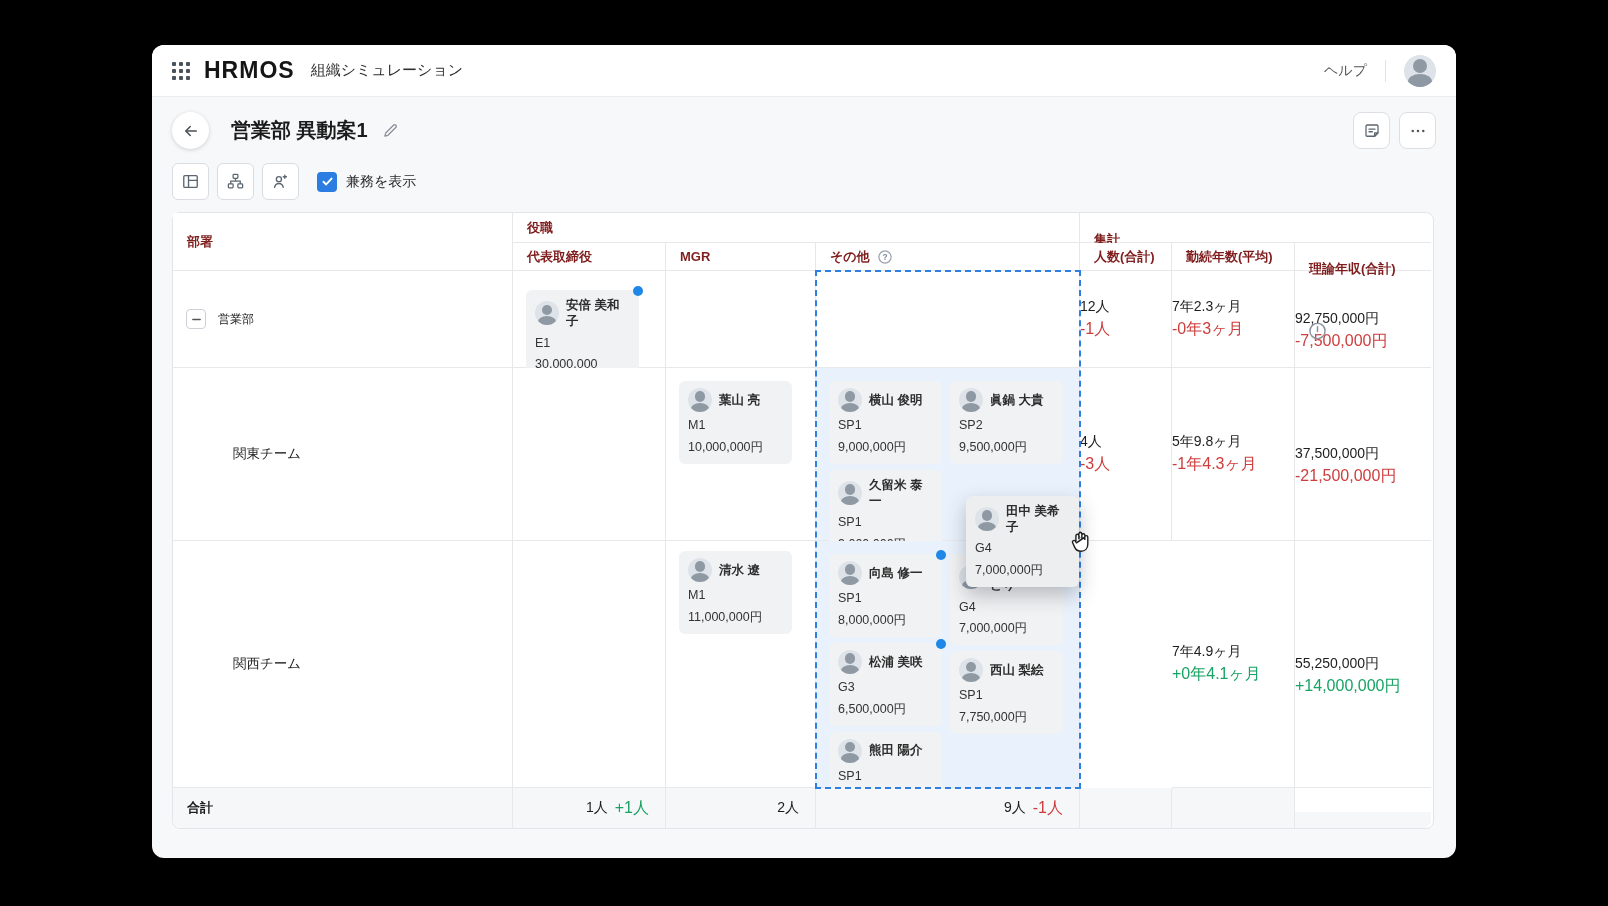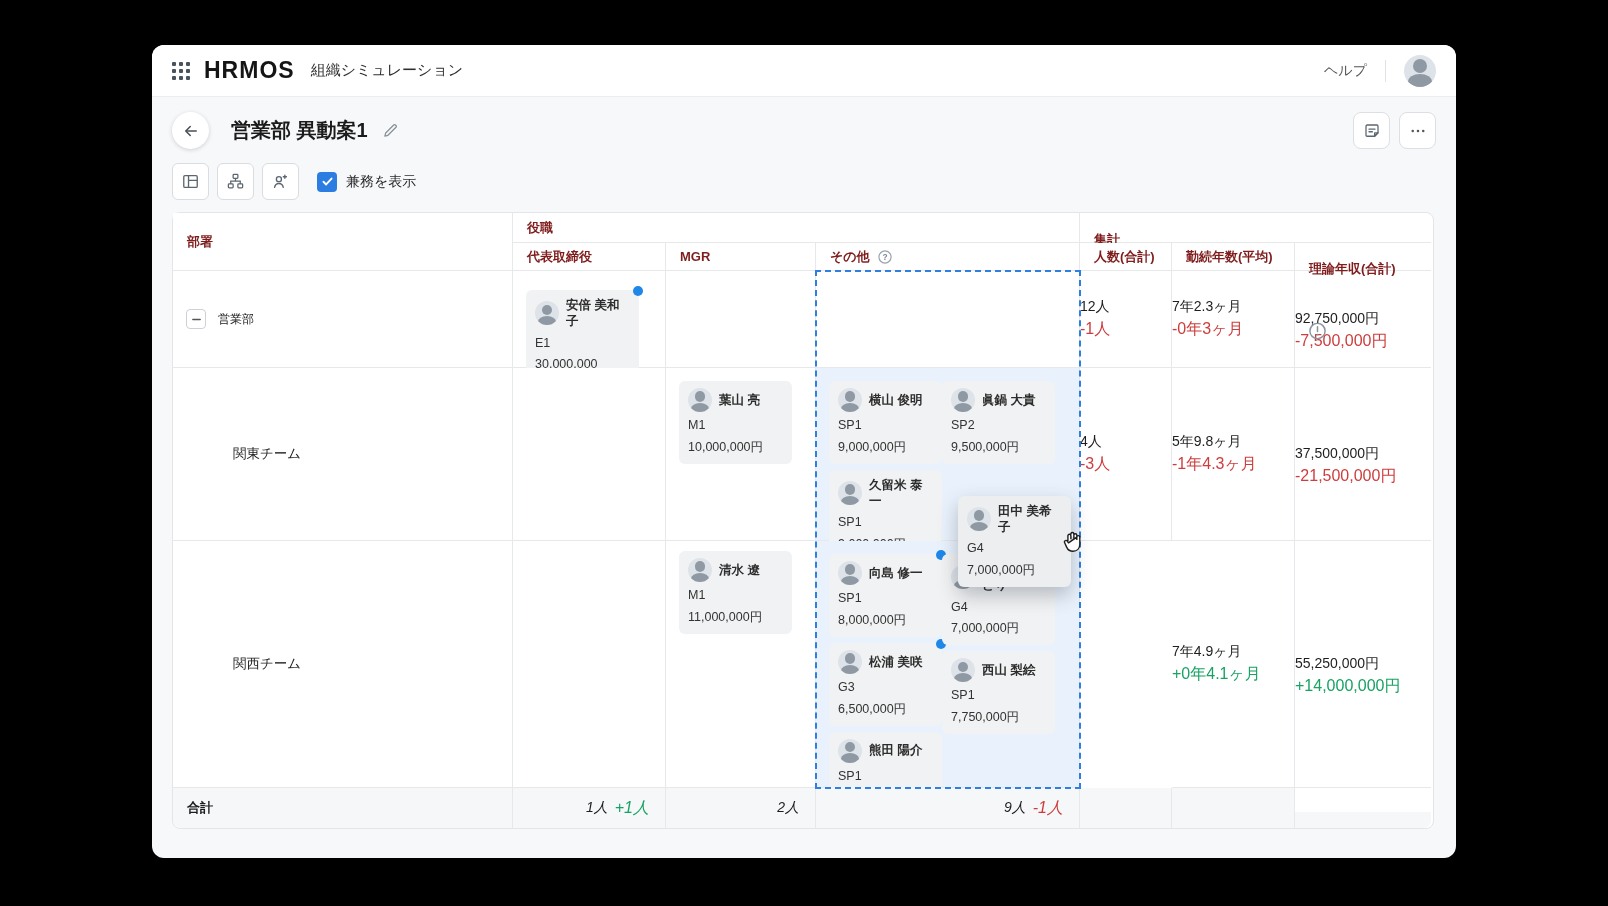--- a/index.html
+++ b/index.html
@@ -63,21 +63,21 @@
     font-weight:700; color:#7f1d1d; }
   .c-dept-h { grid-column:1; grid-row:1/3; }
   .qicon { margin-left:7px; flex:none; display:flex; }
 
   .deptcell { display:flex; align-items:center; padding-left:13px; font-size:12px; color:#222; }
   .minusbtn { width:20px; height:20px; border:1px solid #ccd1d7; border-radius:4px;
     background:#fff; display:flex; align-items:center; justify-content:center;
     cursor:pointer; margin-right:12px; flex:none; }
   .teamcell { display:flex; align-items:center; padding-left:60px; font-size:13.5px; color:#222; }
 
-  .cardcell { padding:13px; display:flex; align-items:flex-start; }
+  .cardcell { padding:13px; display:flex; gap:8px; align-items:flex-start; }
   .dropzone { background:#e9f2fc; }
   .cardcol { display:flex; flex-direction:column; gap:6px; width:113px; flex:none; }
 
   .card { width:113px; background:#f1f2f3; border-radius:6px; padding:7px 9px 8px;
     font-size:12.5px; color:#2d2d2d; position:relative; cursor:grab; }
   .card .top { display:flex; align-items:center; gap:7px; font-weight:600; line-height:1.3; }
   .card .ln { margin-top:5px; line-height:1.35; color:#333; }
   .av-c { width:24px; height:24px; }
   .bluedot { position:absolute; top:-4px; right:-4px; width:10px; height:10px;
     border-radius:50%; background:#1e87e8; }
@@ -89,21 +89,21 @@
     align-items:flex-start; padding-right:16px; gap:3px; }
   .sumval { font-size:14px; color:#1e1e1e; }
   .delta { font-size:16px; }
   .neg { color:#ce3d3d; }
   .pos { color:#18a263; }
   .warnicon { position:absolute; left:13px; top:50%; transform:translateY(-50%); display:flex; }
 
   .frow { background:#f6f7f8; border-bottom:none; display:flex; align-items:center; }
   .flabel { padding-left:14px; font-size:13px; font-weight:700; color:#1d1d1d;
     border-bottom-left-radius:8px; justify-content:flex-start; }
-  .fnum { justify-content:flex-end; padding-right:16px; font-size:14px; color:#1e1e1e;font-style:italic; }
+  .fnum { justify-content:flex-end; padding-right:16px; font-size:14px; color:#1e1e1e; }
   .fnum .delta { margin-left:7px; }
   .flast { border-bottom-right-radius:8px; }
 
   .dropframe { position:absolute; left:642px; top:57px; width:266px; height:519px;
     border:2px dashed #2f7fe0; pointer-events:none; z-index:5; }
 
   svg { display:block; }
 </style>
 </head>
 <body>

